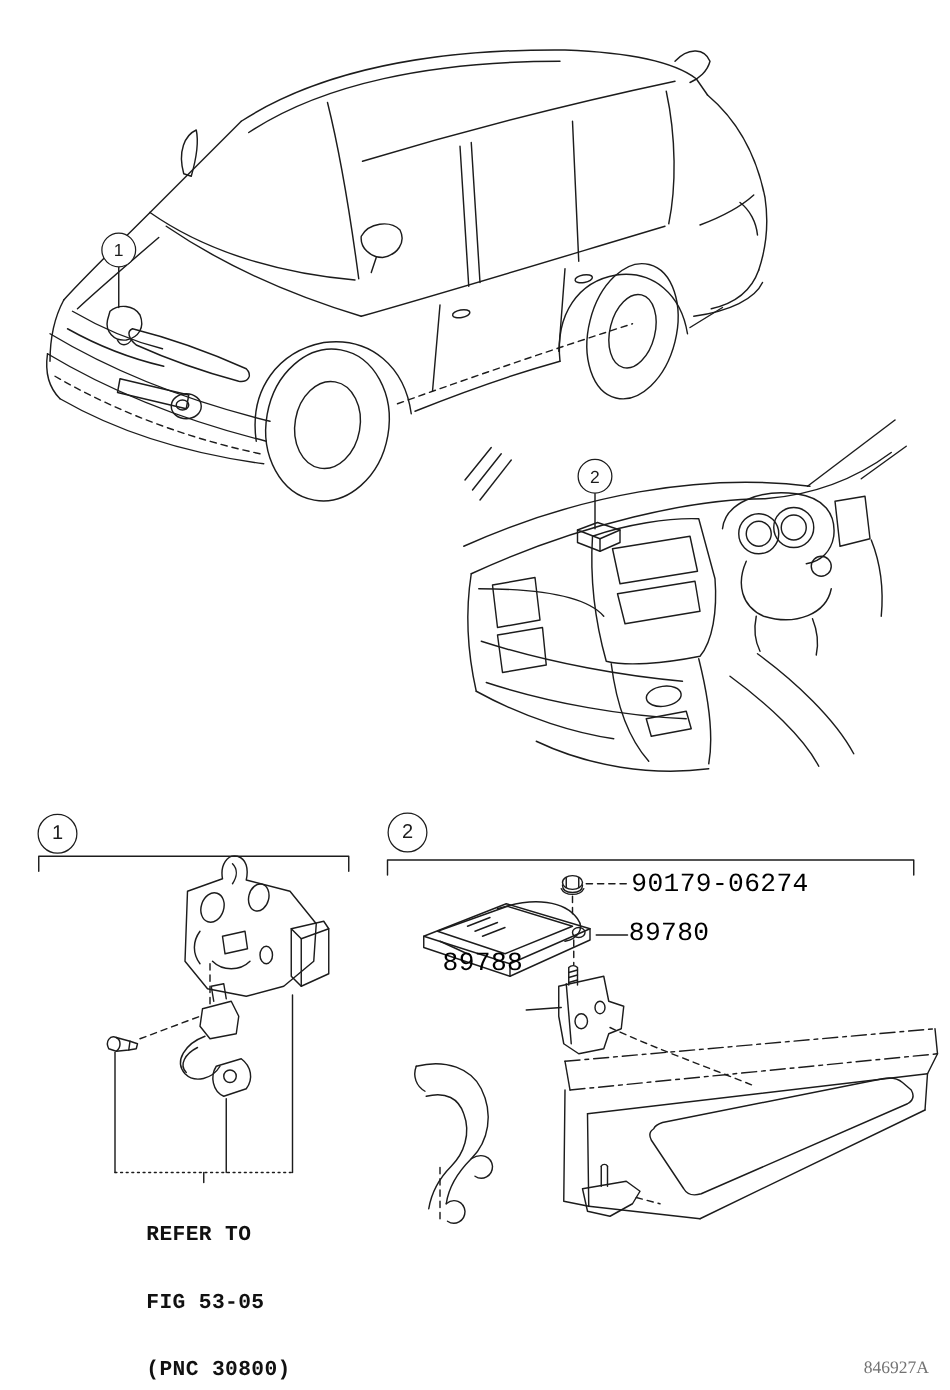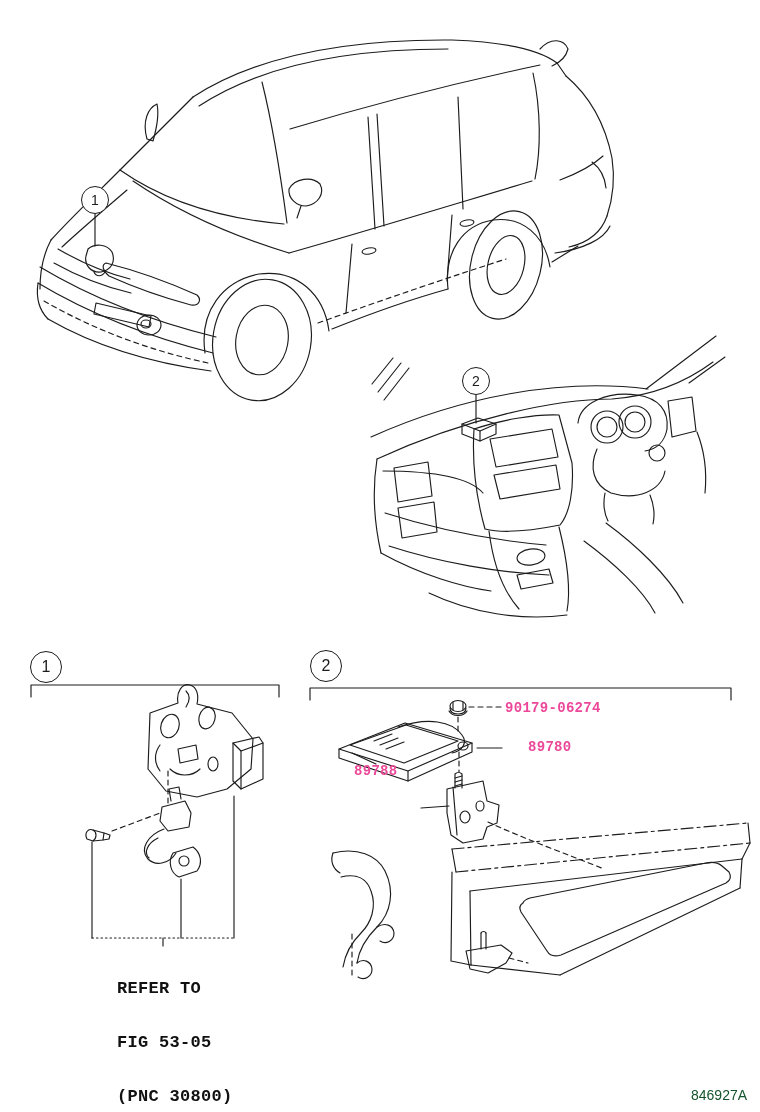--- a/index.html
+++ b/index.html
@@ -35,42 +35,42 @@
     align-items: center;
     justify-content: center;
     color: #1c1c1c;
     font-family: "Liberation Sans", sans-serif;
   }
   .callout.small { width: 26px; height: 26px; font-size: 14px; }
   .callout.large { width: 30px; height: 30px; font-size: 16px; }
   .part-label {
     position: absolute;
     font-family: "Liberation Mono", monospace;
-    font-weight: bold;
-    font-size: 14px;
+    font-weight: normal;
+    font-size: 21px;
     line-height: 17px;
     letter-spacing: 0.3px;
-    color: #ec4899;
+    color: #000000;
     white-space: nowrap;
   }
   .note-block {
     position: absolute;
     font-family: "Liberation Mono", monospace;
     font-weight: bold;
     font-size: 17px;
     line-height: 18px;
     letter-spacing: 0.3px;
     color: #111111;
     white-space: pre;
   }
   .drawing-number {
     position: absolute;
-    font-family: Liberation Sans, sans-serif;
+    font-family: Liberation Serif, serif;
     font-size: 14px;
-    color: #14532d;
+    color: #737373;
     white-space: nowrap;
   }
 </style>
 </head>
 <body>
 
 <div class="page">
 
   <svg class="artwork" viewBox="0 0 760 1112">
 
@@ -299,21 +299,21 @@
   <div class="callout large" style="left:30px; top:651px;">
     <span>1</span>
   </div>
 
   <div class="callout large" style="left:310px; top:650px;">
     <span>2</span>
   </div>
 
   <div class="part-label" style="left:505px; top:700px;">90179-06274</div>
 
-  <div class="part-label" style="left:503px; top:739px;margin-left:25px;">89780</div>
+  <div class="part-label" style="left:503px; top:739px;">89780</div>
 
   <div class="part-label" style="left:354px; top:763px;">89788</div>
 
   <div class="note-block" style="left:117px; top:944px;">
     <div>REFER TO</div>
     <div>FIG 53-05</div>
     <div>(PNC 30800)</div>
   </div>
 
   <div class="drawing-number" style="left:691px; top:1087px;">846927A</div>

